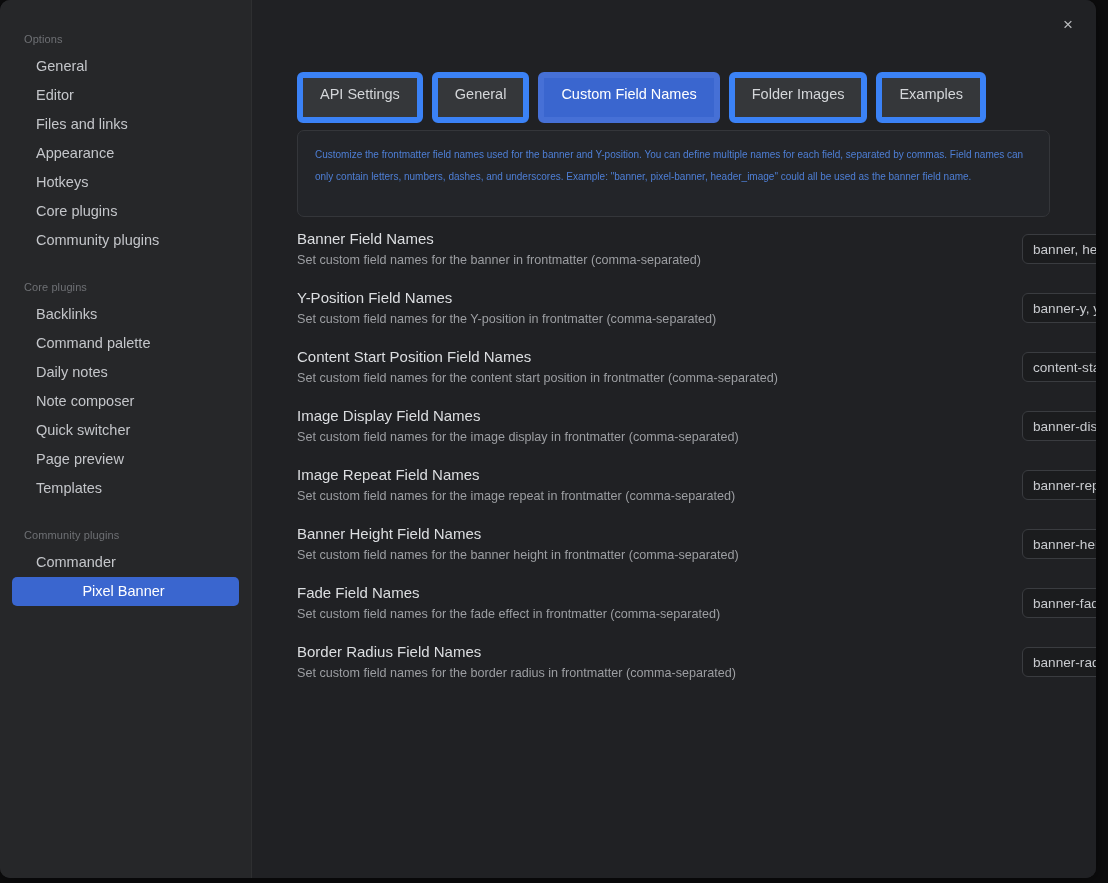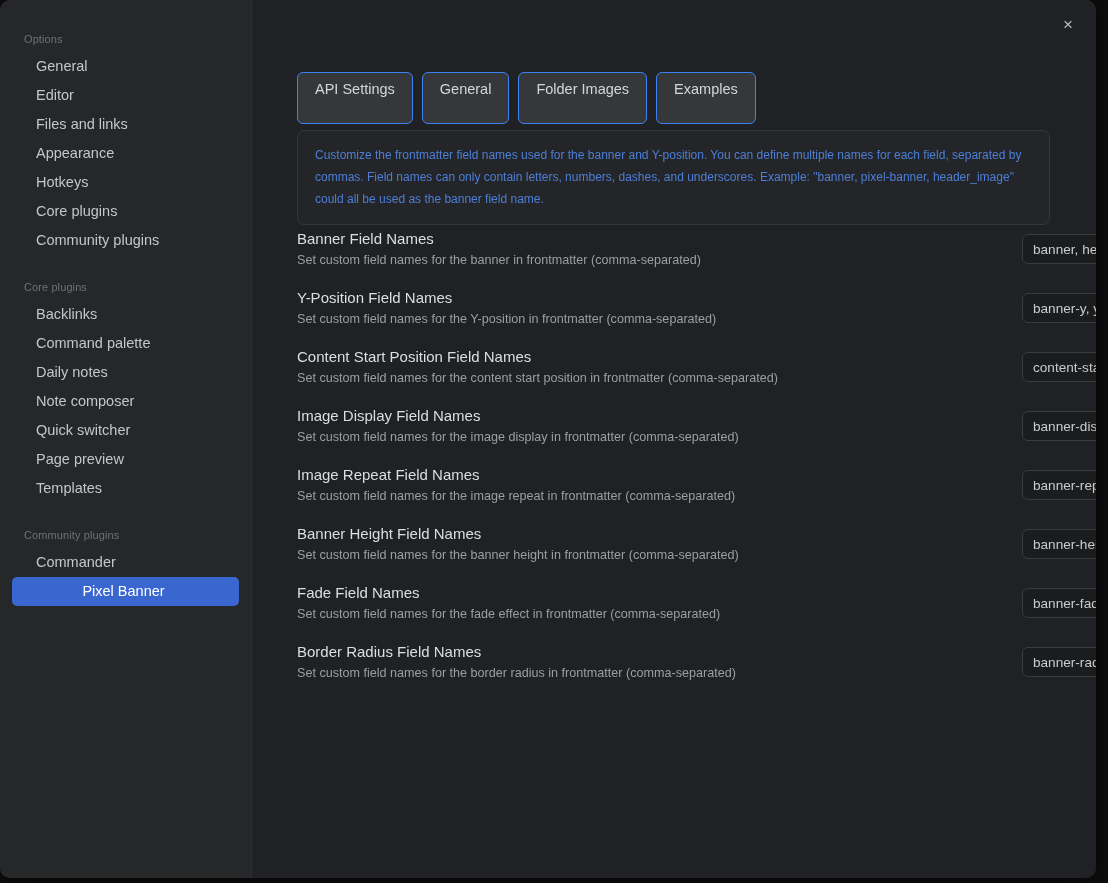--- a/index.html
+++ b/index.html
@@ -90,46 +90,46 @@
     position: absolute;
     left: 45px;
     top: 72px;
     display: flex;
     gap: 9px;
   }
   .tab {
     background: #35373a;
     color: #d4d6d9;
     border-radius: 6px;
-    padding: 8px 17px 25px 17px;
+    padding: 8px 17px 14px 17px;
     font-size: 14.5px;
     line-height: 17px;
     cursor: pointer;
-    border: 1px solid #3b82f6;
+    border: 6px solid #3b82f6;
     box-sizing: border-box;
     white-space: nowrap;
   }
   .tab.active {
     background: #3a66cf;
     color: #ffffff;
     border-color: #4670d6;
   }
 
   #info-box {
     position: absolute;
     left: 45px;
     top: 130px;
     width: 753px;
     box-sizing: border-box;
     background: #232529;
     border: 1px solid #34363a;
     border-radius: 7px;
-    padding: 13px 17px 14px 17px;
+    padding: 13px 17px 28px 17px;
     color: #4e7fd6;
-    font-size: 12px;
+    font-size: 10px;
     line-height: 22px;
   }
 
   #rows {
     position: absolute;
     left: 45px;
     top: 228px;
     width: 1000px;
   }
 
@@ -198,20 +198,21 @@
       <div class="nav-item active">Pixel Banner</div>
     </div>
 
   <div id="content">
 
     <div id="close-btn">×</div>
 
     <div id="tabs">
         <div class="tab">API Settings</div>
         <div class="tab">General</div>
+        <div class="tab active">Custom Field Names</div>
         <div class="tab">Folder Images</div>
         <div class="tab">Examples</div>
       </div>
 
     <div id="info-box">
       <span>Customize the frontmatter field names used for the banner and Y-position. You can define multiple names for each field, separated by commas. Field names can only contain letters, numbers, dashes, and underscores. Example: "banner, pixel-banner, header_image" could all be used as the banner field name.</span>
     </div>
 
     <div id="rows">
         <div class="row">

